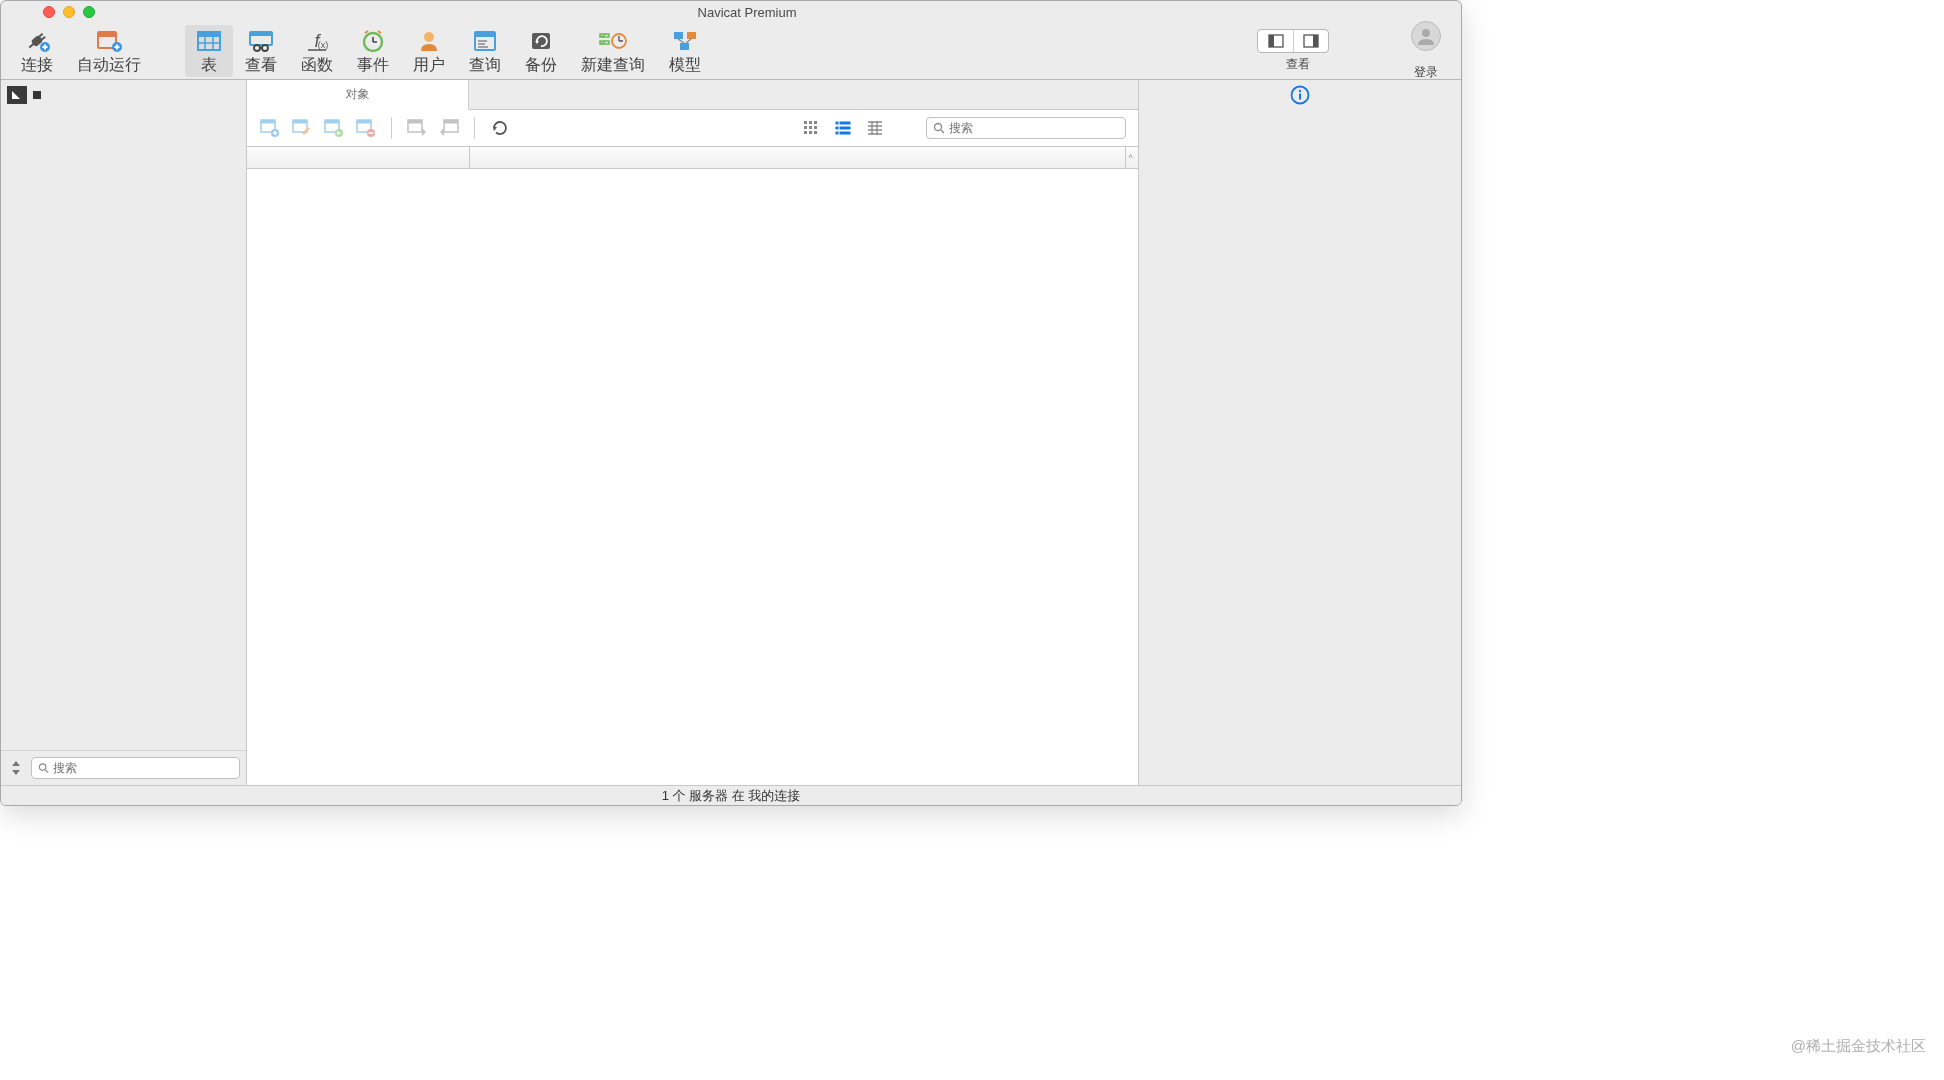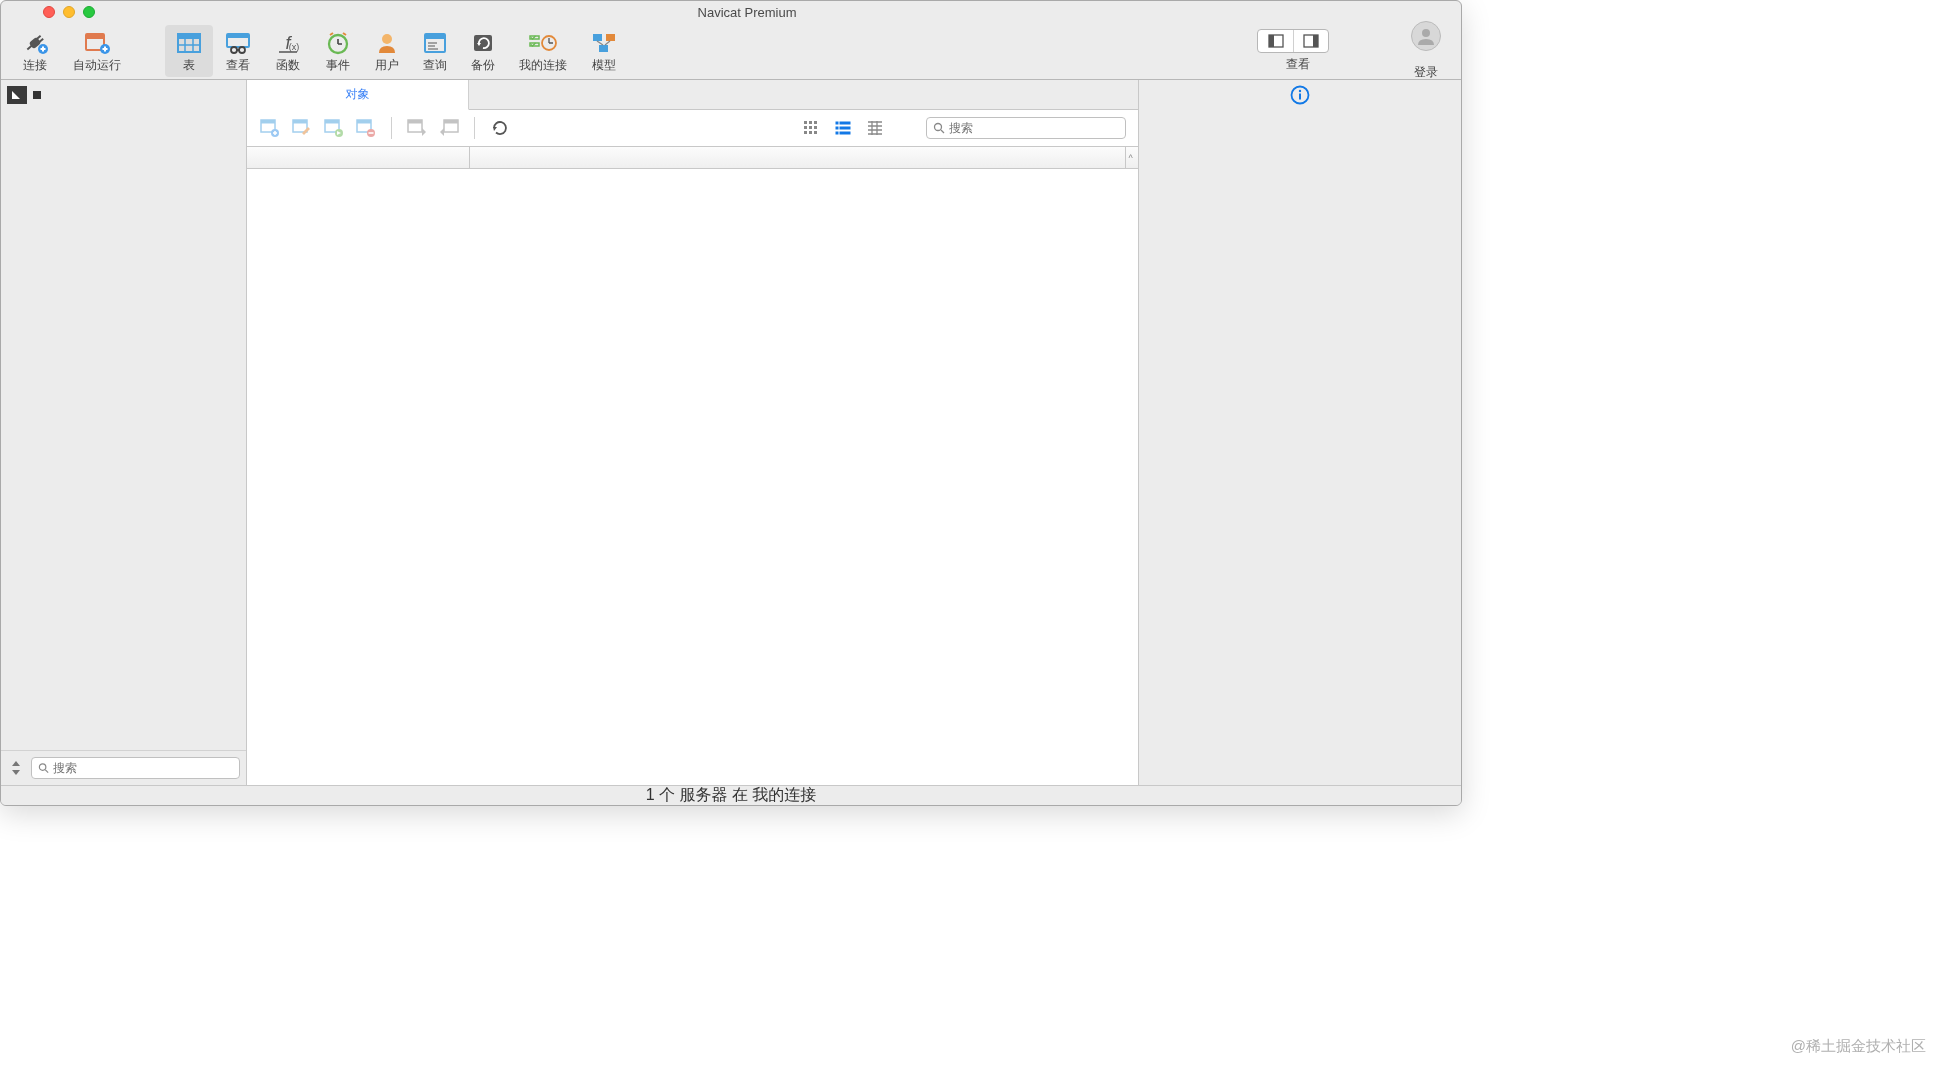--- a/index.html
+++ b/index.html
@@ -9,56 +9,56 @@
 .traffic { display:flex; gap:8px; align-items:center; }
 .dot { width:12px; height:12px; border-radius:50%; }
 .dot.red { background:#ff5f57; border:0.5px solid #e1483f; }
 .dot.yellow { background:#ffbd2e; border:0.5px solid #e0a528; }
 .dot.green { background:#28c940; border:0.5px solid #1dab34; }
 .title { position:absolute; left:0; right:0; text-align:center; font-size:13px; color:#4a4a4a; }
 .toolbar { height:57px; display:flex; align-items:center; padding:0 8px; border-bottom:1px solid #b7b7b7; }
 .tbtn { display:flex; flex-direction:column; align-items:center; justify-content:center; height:52px; padding:0 12px; cursor:pointer; border-radius:4px; }
 .tbtn.active { background:#dcdcdc; }
 .tbtn .ico { height:28px; display:flex; align-items:center; justify-content:center; }
-.tbtn .lbl { font-size:12px; color:#444; }
+.tbtn .lbl { font-size:16px; color:#444; }
 .spacer { flex:1; }
 .viewseg { display:flex; border:1px solid #b7b7b7; border-radius:4px; overflow:hidden; background:#fff; margin-right:10px; }
 .viewseg .seg { width:35px; height:22px; display:flex; align-items:center; justify-content:center; cursor:pointer; }
 .viewseg .seg+.seg { border-left:1px solid #d0d0d0; }
 .viewlbl { font-size:12px; color:#444; text-align:center; width:80px; }
 .userbtn { display:flex; flex-direction:column; align-items:center; padding:0 12px; cursor:pointer; }
 .userbtn .uico { width:30px; height:30px; border-radius:50%; background:#d8d8d8; border:1px solid #bbb; display:flex; align-items:center; justify-content:center; }
 .main { flex:1; display:flex; min-height:0; }
 .sidebar { width:246px; background:#ececec; border-right:1px solid #c8c8c8; display:flex; flex-direction:column; }
 .sbtop { height:30px; display:flex; align-items:center; gap:6px; padding:4px 6px; }
 .sbicon { width:20px; height:18px; background:#3a3a3a; display:flex; align-items:center; justify-content:center; }
 .sbdark { width:8px; height:8px; background:#333; }
 .sbsearch { padding:6px; display:flex; align-items:center; gap:6px; border-top:1px solid #d2d2d2; }
 .sbsearch .str { width:18px; display:flex; justify-content:center; color:#666; font-size:16px; }
 .sbsearch .inp { flex:1; display:flex; align-items:center; border:1px solid #c0c0c0; border-radius:4px; background:#fff; height:22px; padding:0 6px; gap:4px; }
 .sbsearch .inp input { border:none; outline:none; font-size:12px; width:100%; background:transparent; }
 .center { flex:1; display:flex; flex-direction:column; background:#ececec; min-width:0; }
 .tabbar { height:30px; display:flex; }
-.tab { width:222px; display:flex; align-items:center; justify-content:center; font-size:12px; color:#3b82f6; border-right:1px solid #d0d0d0; background:#fff; border-bottom:1px solid #fff; }
+.tab { width:222px; display:flex; align-items:center; justify-content:center; font-size:12px; color:#737373; border-right:1px solid #d0d0d0; background:#fff; border-bottom:1px solid #fff; }
 .tabrest { flex:1; border-bottom:1px solid #c8c8c8; }
 .objbar { height:37px; display:flex; align-items:center; padding:0 12px; gap:10px; border-bottom:1px solid #c8c8c8; background:#fff; }
 .obtn { width:22px; height:22px; display:flex; align-items:center; justify-content:center; cursor:pointer; opacity:0.5; }
 .divd { width:1px; height:22px; background:#d0d0d0; margin:0 4px; }
 .objbar .sp { flex:1; }
 .vmode { width:22px; height:22px; display:flex; align-items:center; justify-content:center; cursor:pointer; }
 .vmode.on svg * { stroke:#1279e6; fill:#1279e6; }
 .srch { width:200px; height:22px; border:1px solid #c0c0c0; border-radius:4px; display:flex; align-items:center; padding:0 6px; gap:4px; background:#fff; }
 .srch input { border:none; outline:none; font-size:12px; flex:1; background:transparent; }
 .colhead { height:22px; background:linear-gradient(#fcfcfc,#efefef); border-bottom:1px solid #c8c8c8; position:relative; }
 .colhead .colsep { position:absolute; top:0; left:222px; width:1px; height:100%; background:#c8c8c8; }
 .colhead .sortcol { position:absolute; right:3px; top:0; width:10px; height:100%; border-left:1px solid #c8c8c8; display:flex; align-items:center; justify-content:center; font-size:9px; color:#888; }
 .content { flex:1; background:#fff; }
 .rightp { width:323px; background:#ececec; border-left:1px solid #c8c8c8; }
 .rightp .rtop { height:30px; display:flex; align-items:center; justify-content:center; }
-.status { height:20px; border-top:1px solid #c8c8c8; display:flex; align-items:center; justify-content:center; font-size:16px; color:#333; background:#ececec; }
+.status { height:20px; border-top:1px solid #c8c8c8; display:flex; align-items:center; justify-content:center; font-size:13px; color:#333; background:#ececec; }
 .watermark { position:absolute; right:18px; bottom:24px; font-size:15px; color:#b0b0b0; }
 svg { display:block; }
 
 
 .tblico { width:24px; height:20px; }
 .tblico .frame { fill:none; stroke:#48a0dd; stroke-width:2; }
 .tblico .hfill { fill:#48a0dd; }
 </style>
 </head>
 <body>
@@ -197,21 +197,21 @@
         <svg width="30" height="22" viewBox="0 0 30 22">
             <rect x="2" y="4" width="9" height="3" fill="none" stroke="#6ab954" stroke-width="1.5"></rect>
             <path d="M3 5.5 l1.5 1.5 l3 -3" fill="none" stroke="#6ab954" stroke-width="1.3"></path>
             <rect x="2" y="11" width="9" height="3" fill="none" stroke="#6ab954" stroke-width="1.5"></rect>
             <path d="M3 12.5 l1.5 1.5 l3 -3" fill="none" stroke="#6ab954" stroke-width="1.3"></path>
             <circle cx="21" cy="11" r="7" fill="none" stroke="#e2893a" stroke-width="1.8"></circle>
             <line x1="21" y1="11" x2="21" y2="6" stroke="#555" stroke-width="1.3"></line>
             <line x1="21" y1="11" x2="25" y2="11" stroke="#555" stroke-width="1.3"></line>
           </svg>
       </div>
-      <div class="lbl">我的连接</div>
+      <div class="lbl">新建查询</div>
     </div>
 
     <div class="tbtn">
       <div class="ico">
         <svg width="26" height="22" viewBox="0 0 26 22">
             <rect x="2" y="2" width="9" height="7" fill="#48a0dd"></rect>
             <rect x="15" y="2" width="9" height="7" fill="#e2893a"></rect>
             <rect x="8" y="13" width="9" height="7" fill="#48a0dd"></rect>
             <line x1="6" y1="9" x2="12" y2="13" stroke="#888" stroke-width="1.3"></line>
             <line x1="19" y1="9" x2="14" y2="13" stroke="#888" stroke-width="1.3"></line>

